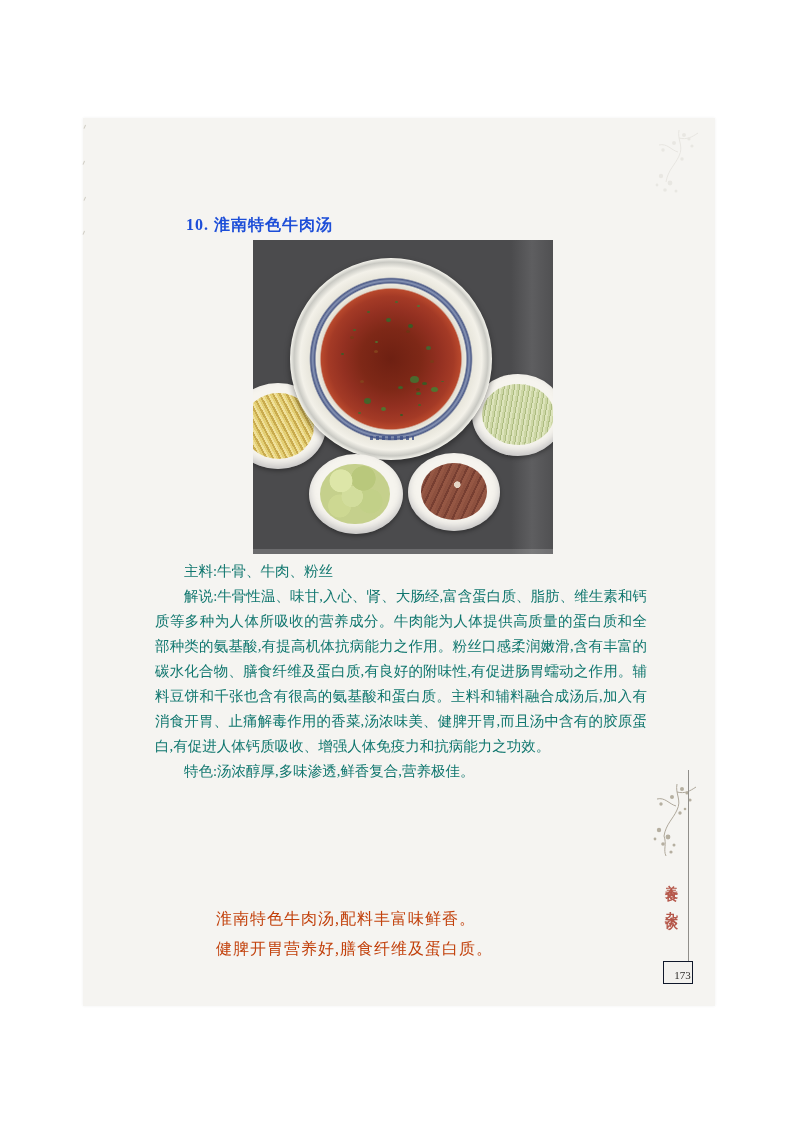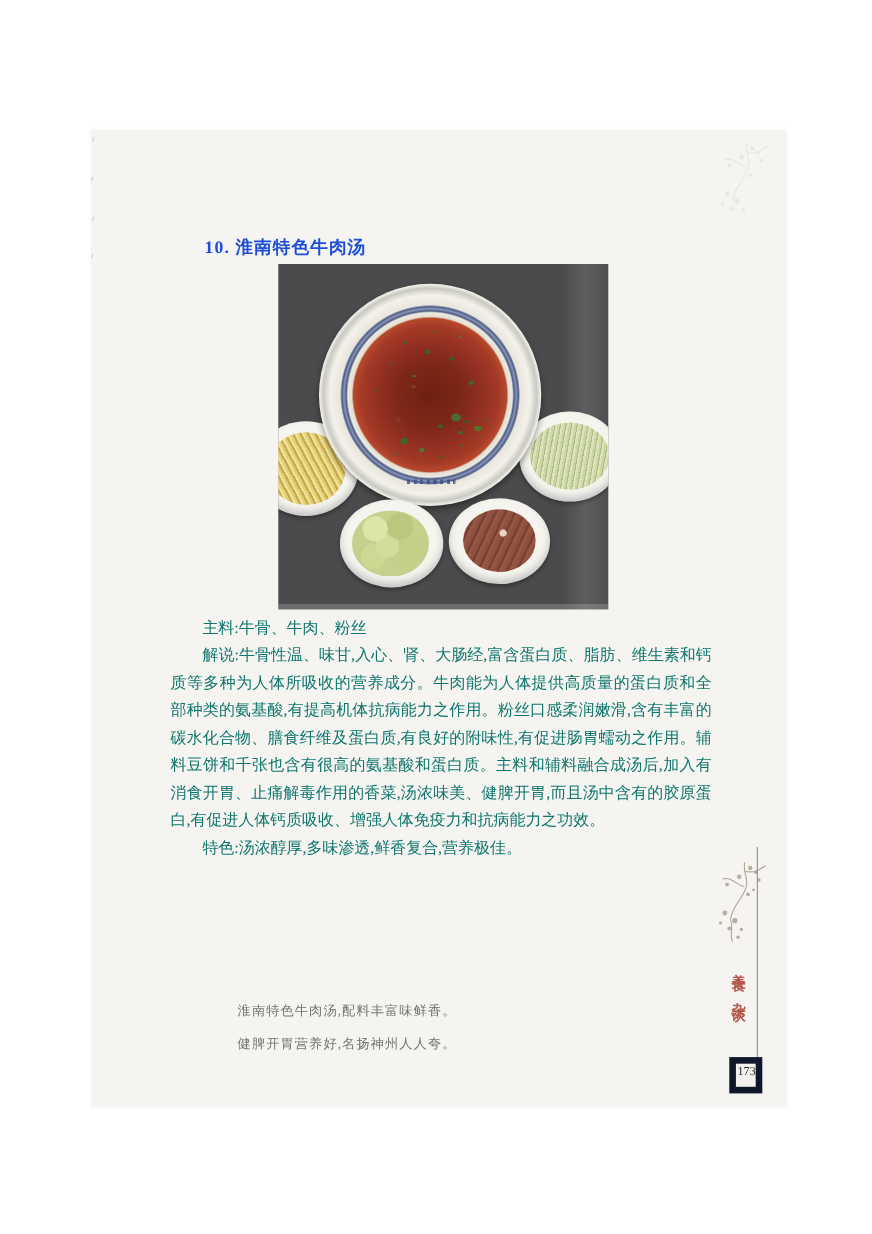--- a/index.html
+++ b/index.html
@@ -91,35 +91,35 @@
 
   
   .body-text {
     position:absolute; left:72px; top:441px; width:492px;
     font-size:14.5px; line-height:25px; color:#0f766e; text-align:justify;
   }
   .body-text p { text-indent:2em; }
 
   .couplet {
     position:absolute; left:133px; top:786px;
-    font-size:12px; line-height:30px; color:#737373; letter-spacing:1px;
+    font-size:16px; line-height:30px; color:#c2410c; letter-spacing:1px;
   }
 
   
   .margin-rule { position:absolute; left:605px; top:652px; width:1px; height:192px; background:#908e8a; }
   .margin-flower { position:absolute; left:564px; top:664px; opacity:.85; }
   .margin-flower-ghost { position:absolute; left:566px; top:10px; opacity:.13; }
   .margin-label {
     position:absolute; left:579px; top:756px; height:100px;
     writing-mode:vertical-rl; text-orientation:upright;
     font-size:13px; letter-spacing:4px; color:#b5574a; font-weight:bold;
   }
   .pagenum-box {
-    position:absolute; left:580px; top:843px; width:30px; height:33px;
-    border:6px solid #0f172a; background:#f2f1ee; display:flex; align-items:flex-start;
+    position:absolute; left:580px; top:843px; width:30px; height:23px;
+    border:1px solid #0f172a; background:#f2f1ee; display:flex; align-items:flex-end;
   }
   .pagenum-shade { width:9px; background:#c7c7c5; border-right:1px solid #b0afac; }
   .pagenum { flex:1; font-size:11px; line-height:15px; text-align:center; color:#2e2c29; }
 </style>
 </head>
 <body>
 
 <div class="canvas">
   <div class="paper">
 
@@ -153,21 +153,21 @@
     </div>
 
     <div class="body-text">
       <p>主料:牛骨、牛肉、粉丝</p>
       <p>解说:牛骨性温、味甘,入心、肾、大肠经,富含蛋白质、脂肪、维生素和钙质等多种为人体所吸收的营养成分。牛肉能为人体提供高质量的蛋白质和全部种类的氨基酸,有提高机体抗病能力之作用。粉丝口感柔润嫩滑,含有丰富的碳水化合物、膳食纤维及蛋白质,有良好的附味性,有促进肠胃蠕动之作用。辅料豆饼和千张也含有很高的氨基酸和蛋白质。主料和辅料融合成汤后,加入有消食开胃、止痛解毒作用的香菜,汤浓味美、健脾开胃,而且汤中含有的胶原蛋白,有促进人体钙质吸收、增强人体免疫力和抗病能力之功效。</p>
       <p>特色:汤浓醇厚,多味渗透,鲜香复合,营养极佳。</p>
     </div>
 
     <div class="couplet">
       <div>淮南特色牛肉汤,配料丰富味鲜香。</div>
-      <div>健脾开胃营养好,名扬神州人人夸。</div>
+      <div>健脾开胃营养好,膳食纤维及蛋白质。</div>
     </div>
 
     <svg class="margin-flower-ghost" width="58" height="76" viewBox="0 0 58 76">
       <g stroke="#8d8676" fill="none" stroke-width="1">
         <path d="M30 2 C 28 12, 35 18, 30 28 C 26 37, 19 42, 17 54"></path>
         <path d="M30 10 C 38 12, 43 9, 49 5"></path>
         <path d="M29 24 C 22 22, 18 15, 10 17"></path>
       </g>
       <g fill="#9a9384">
         <circle cx="35" cy="7" r="2"></circle>

